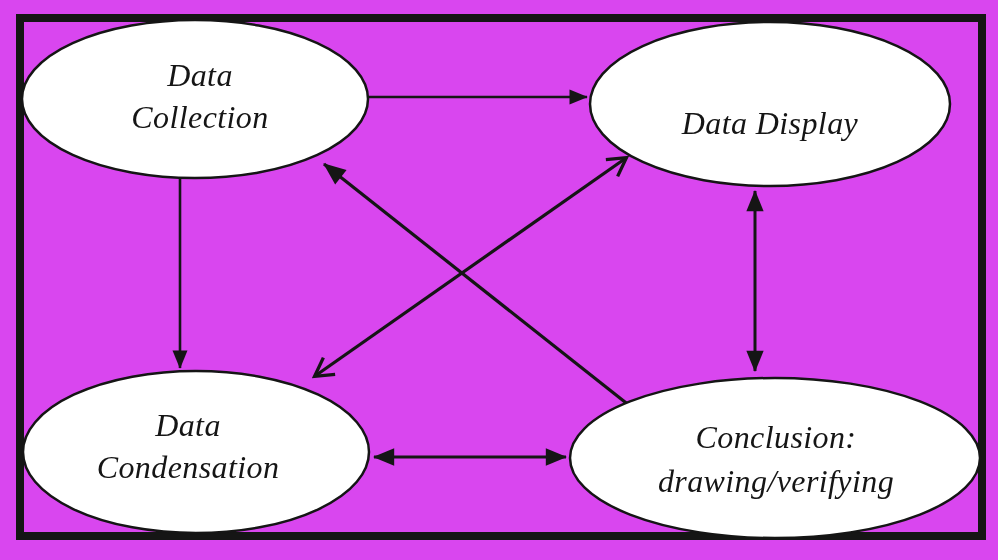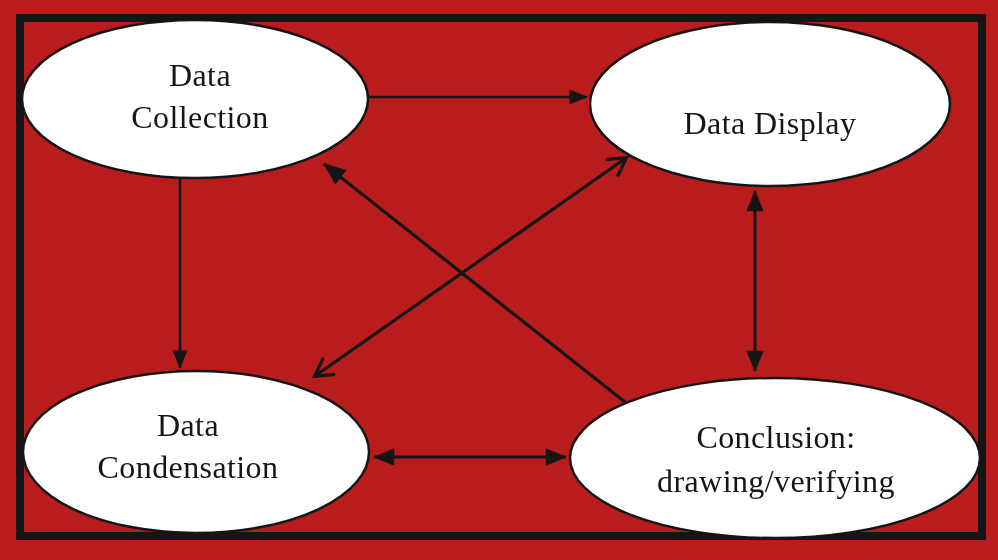--- a/index.html
+++ b/index.html
@@ -7,21 +7,22 @@
     padding: 0;
     background: #ffffff;
     width: 998px;
     height: 560px;
     overflow: hidden;
   }
   .stage {
     position: relative;
     width: 998px;
     height: 560px;
-    background: #b91c1c;
+    background: #d946ef;
+    font-style: italic;
   }
   svg { display: block; }
   .node-label {
     font-family: "Liberation Serif", "DejaVu Serif", serif;
     font-size: 32px;
     fill: #151515;
     letter-spacing: 0.4px;
   }
   .edge {
     stroke: #151515;

